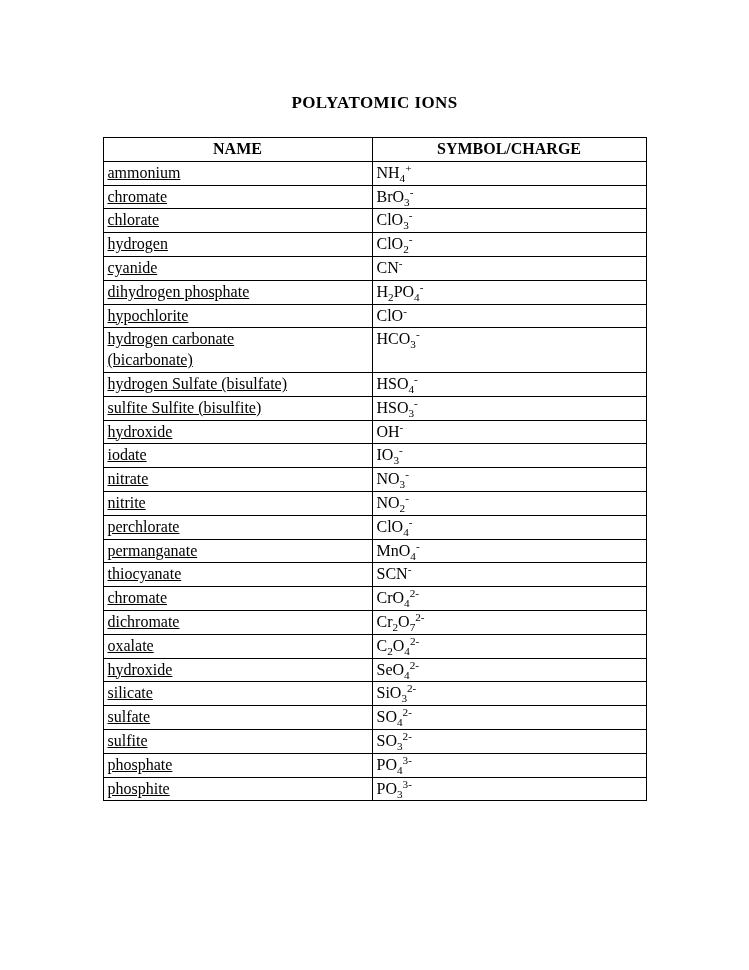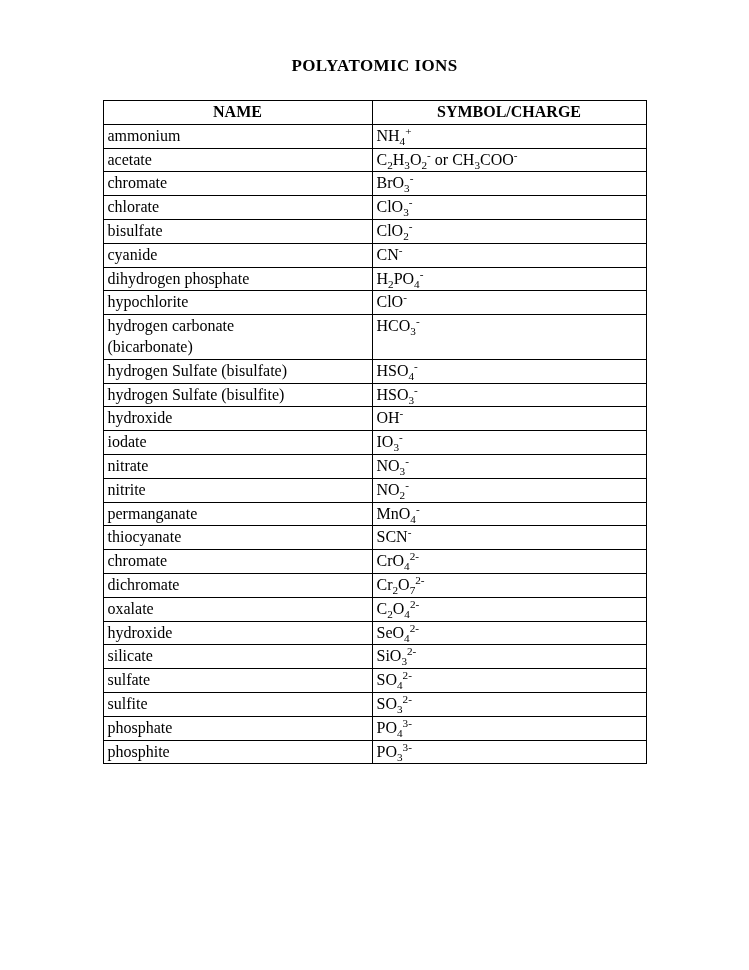--- a/index.html
+++ b/index.html
@@ -11,21 +11,21 @@
   body {
     width: 749px;
     height: 970px;
     font-family: "Liberation Serif", serif;
     color: #000000;
     overflow: hidden;
   }
   .page {
     width: 749px;
     height: 970px;
-    padding-top: 56px;
+    padding-top: 93px;
     border-radius: 22px;
   }
   .doc-title {
     text-align: center;
     font-size: 17px;
     font-weight: bold;
     letter-spacing: 0.4px;
     margin: 0 0 24px 0;
   }
   table.ion-table {
@@ -42,20 +42,21 @@
     font-size: 16px;
     line-height: 1.3;
     padding: 1px 4px;
     vertical-align: top;
   }
   .ion-table th {
     font-weight: bold;
   }
   td.name-cell {
     white-space: pre-line;
+    text-decoration: underline;
   }
   td.formula-cell sub,
   td.formula-cell sup {
     font-size: 0.7em;
     line-height: 0;
   }
 </style>
 </head>
 <body>
 
@@ -72,33 +73,29 @@
         <th>NAME</th>
         <th>SYMBOL/CHARGE</th>
       </tr>
     </thead>
     <tbody id="table-body">
         <tr>
           <td class="name-cell">ammonium</td>
           <td class="formula-cell">NH<sub>4</sub><sup>+</sup></td>
         </tr>
         <tr>
-          <td class="name-cell">acetate</td>
-          <td class="formula-cell">C<sub>2</sub>H<sub>3</sub>O<sub>2</sub><sup>-</sup> or CH<sub>3</sub>COO<sup>-</sup></td>
-        </tr>
-        <tr>
           <td class="name-cell">chromate</td>
           <td class="formula-cell">BrO<sub>3</sub><sup>-</sup></td>
         </tr>
         <tr>
           <td class="name-cell">chlorate</td>
           <td class="formula-cell">ClO<sub>3</sub><sup>-</sup></td>
         </tr>
         <tr>
-          <td class="name-cell">bisulfate</td>
+          <td class="name-cell">hydrogen</td>
           <td class="formula-cell">ClO<sub>2</sub><sup>-</sup></td>
         </tr>
         <tr>
           <td class="name-cell">cyanide</td>
           <td class="formula-cell">CN<sup>-</sup></td>
         </tr>
         <tr>
           <td class="name-cell">dihydrogen phosphate</td>
           <td class="formula-cell">H<sub>2</sub>PO<sub>4</sub><sup>-</sup></td>
         </tr>
@@ -109,38 +106,42 @@
         <tr>
           <td class="name-cell">hydrogen carbonate
 (bicarbonate)</td>
           <td class="formula-cell">HCO<sub>3</sub><sup>-</sup></td>
         </tr>
         <tr>
           <td class="name-cell">hydrogen Sulfate (bisulfate)</td>
           <td class="formula-cell">HSO<sub>4</sub><sup>-</sup></td>
         </tr>
         <tr>
-          <td class="name-cell">hydrogen Sulfate (bisulfite)</td>
+          <td class="name-cell">sulfite Sulfite (bisulfite)</td>
           <td class="formula-cell">HSO<sub>3</sub><sup>-</sup></td>
         </tr>
         <tr>
           <td class="name-cell">hydroxide</td>
           <td class="formula-cell">OH<sup>-</sup></td>
         </tr>
         <tr>
           <td class="name-cell">iodate</td>
           <td class="formula-cell">IO<sub>3</sub><sup>-</sup></td>
         </tr>
         <tr>
           <td class="name-cell">nitrate</td>
           <td class="formula-cell">NO<sub>3</sub><sup>-</sup></td>
         </tr>
         <tr>
           <td class="name-cell">nitrite</td>
           <td class="formula-cell">NO<sub>2</sub><sup>-</sup></td>
+        </tr>
+        <tr>
+          <td class="name-cell">perchlorate</td>
+          <td class="formula-cell">ClO<sub>4</sub><sup>-</sup></td>
         </tr>
         <tr>
           <td class="name-cell">permanganate</td>
           <td class="formula-cell">MnO<sub>4</sub><sup>-</sup></td>
         </tr>
         <tr>
           <td class="name-cell">thiocyanate</td>
           <td class="formula-cell">SCN<sup>-</sup></td>
         </tr>
         <tr>

